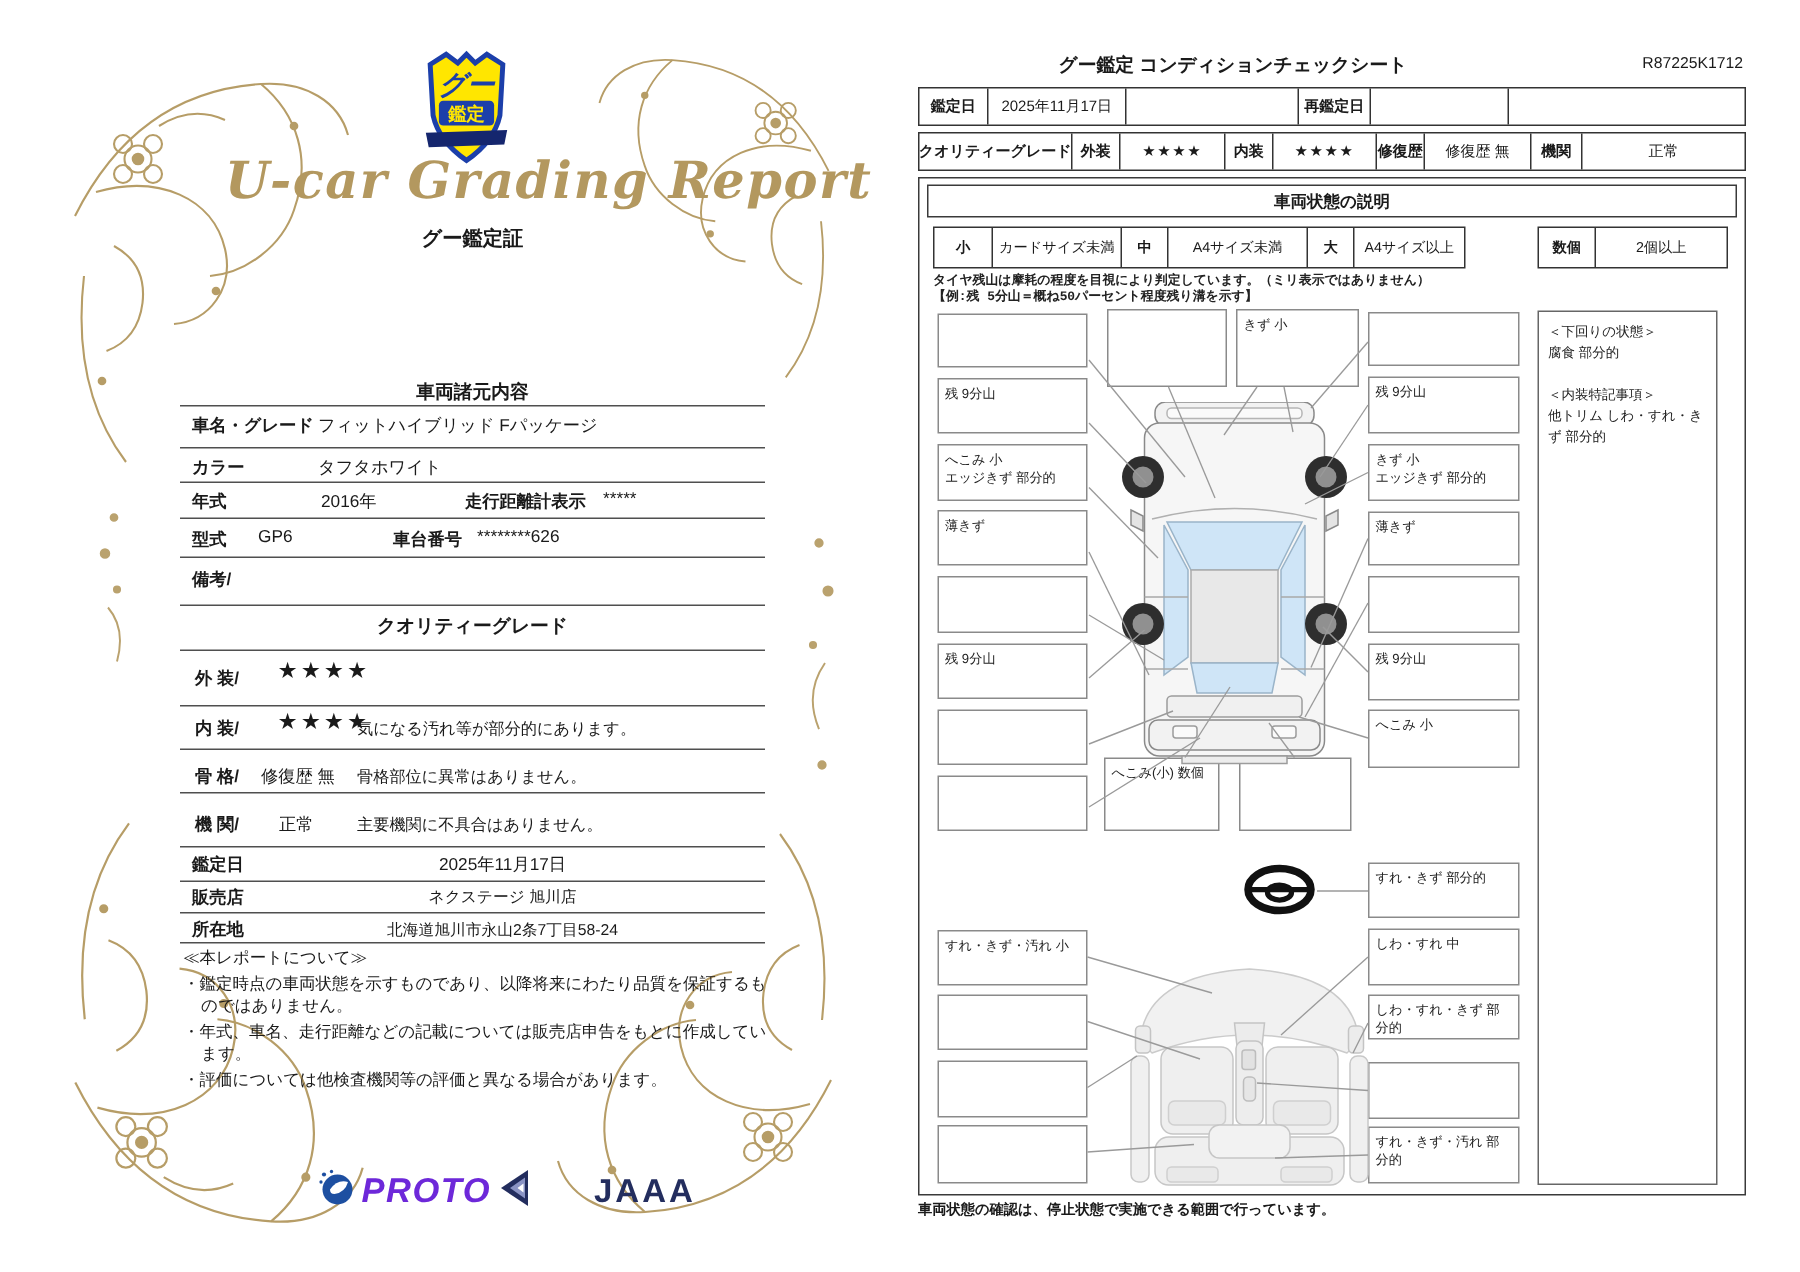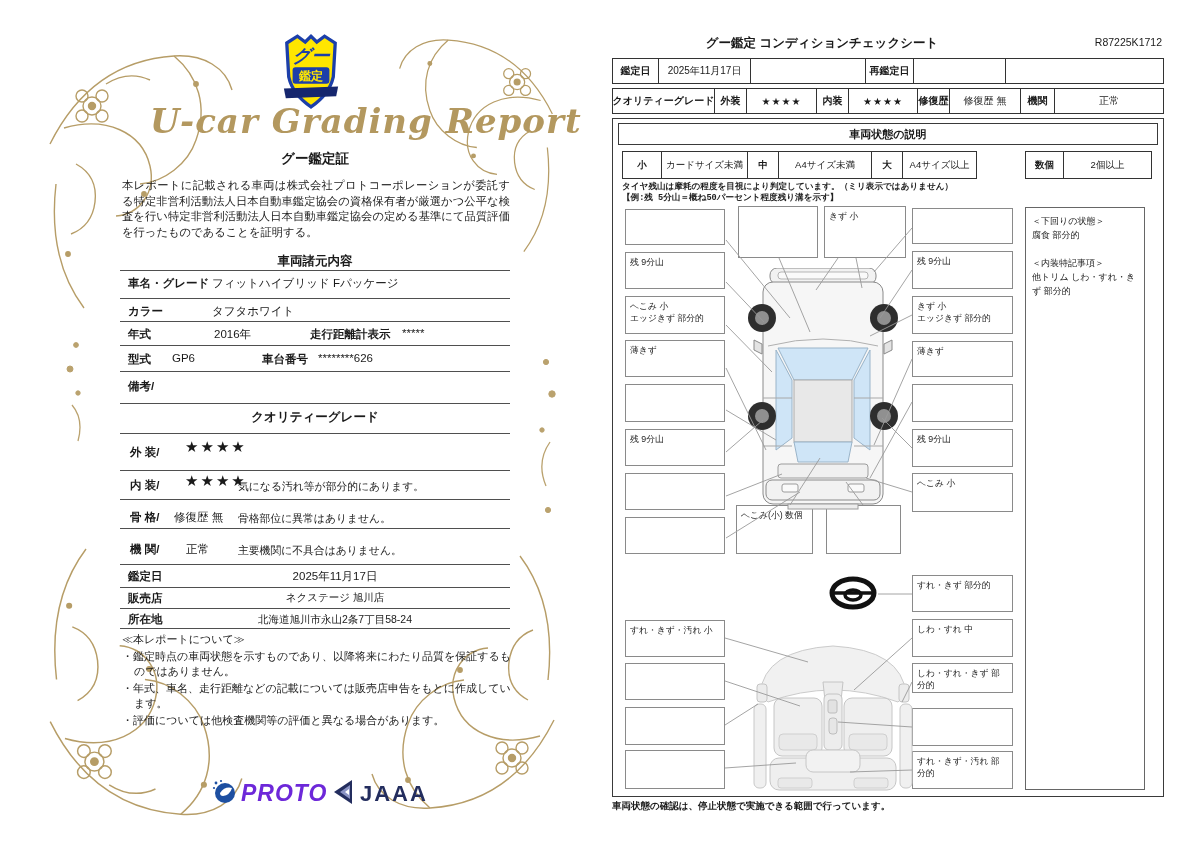--- a/index.html
+++ b/index.html
@@ -13,21 +13,21 @@
   .intro{font-size:11.3px;line-height:15.5px;text-align:justify;color:#222;}
   .h-center{font-weight:bold;font-size:12.5px;text-align:center;}
   .hline{position:absolute;left:120px;width:390px;height:0;border-top:1.5px solid #4f4f4f;}
   .lb{font-size:11.5px;font-weight:bold;white-space:nowrap;}
   .val{font-size:11.5px;white-space:nowrap;}
   .stars-l{font-size:15px;letter-spacing:2px;white-space:nowrap;}
   .desc{font-size:10.8px;line-height:14.5px;}
   .about{font-size:11px;line-height:15.5px;}
   .about p{margin:0 0 1px 0;padding-left:12px;text-indent:-12px;}
   .proto-text{font-size:23px;font-weight:bold;color:#6d28d9;letter-spacing:1px;font-style:italic;}
-  .jaaa-text{font-size:22px;font-weight:bold;color:#232d5e;letter-spacing:2px;}
+  .jaaa-text{font-size:22px;font-weight:bold;color:#232d5e;letter-spacing:2px;margin-left:36px;}
   
   .sheet-title{font-weight:bold;font-size:12.5px;text-align:center;}
   .sheet-code{font-size:10.5px;text-align:right;}
   .tbl{position:absolute;display:flex;border:1.3px solid #333;background:#fff;}
   .tbl .cell{border-right:1.2px solid #333;display:flex;align-items:center;justify-content:center;
              font-size:10px;white-space:nowrap;overflow:hidden;}
   .tbl .cell:last-child{border-right:none;}
   .mainbox{position:absolute;border:1.4px solid #3a3a3a;background:#fff;}
   .headbox{position:absolute;border:1.2px solid #3a3a3a;display:flex;align-items:center;
            justify-content:center;font-weight:bold;font-size:11px;}
@@ -137,21 +137,20 @@
   <svg class="abs" style="left:280px;top:32px" width="62" height="84" viewBox="0 0 64 86">
     <path d="M7,11 L18,4 L26,10 L32,4 L38,10 L46,4 L57,11 L55,46 Q51,64 32,77 Q13,64 9,46 Z" fill="#ffe600" stroke="#1c3faa" stroke-width="3.4"></path>
     <text x="32" y="31" text-anchor="middle" font-size="19" font-weight="bold" font-style="italic" fill="#1c3faa" font-family="Liberation Sans, sans-serif">グー</text>
     <rect x="13" y="36" width="38" height="17" rx="3" fill="#1c3faa"></rect>
     <text x="32" y="49" text-anchor="middle" font-size="12.5" font-weight="bold" fill="#ffe600" font-family="Liberation Sans, sans-serif">鑑定</text>
     <path d="M4,58 L60,56 L58,66 L6,68 Z" fill="#15266e"></path>
   </svg>
 
   <div class="abs script-title" style="left:150px;top:101px">U-car Grading Report</div>
   <div class="abs cert-sub" style="left:120px;top:150px;width:390px;text-align:center">グー鑑定証</div>
-  <div class="abs intro" style="left:122px;top:178px;width:388px">本レポートに記載される車両は株式会社プロトコーポレーションが委託する特定非営利活動法人日本自動車鑑定協会の資格保有者が厳選かつ公平な検査を行い特定非営利活動法人日本自動車鑑定協会の定める基準にて品質評価を行ったものであることを証明する。</div>
 
   <div class="abs h-center" style="left:120px;top:253px;width:390px">車両諸元内容</div>
 
   <div class="hline" style="top:270px"></div>
   <div class="abs lb" style="left:128px;top:276px">車名・グレード</div>
   <div class="abs val" style="left:212px;top:276px">フィットハイブリッド Fパッケージ</div>
   <div class="hline" style="top:298px"></div>
   <div class="abs lb" style="left:128px;top:304px">カラー</div>
   <div class="abs val" style="left:212px;top:304px">タフタホワイト</div>
   <div class="hline" style="top:321px"></div>

